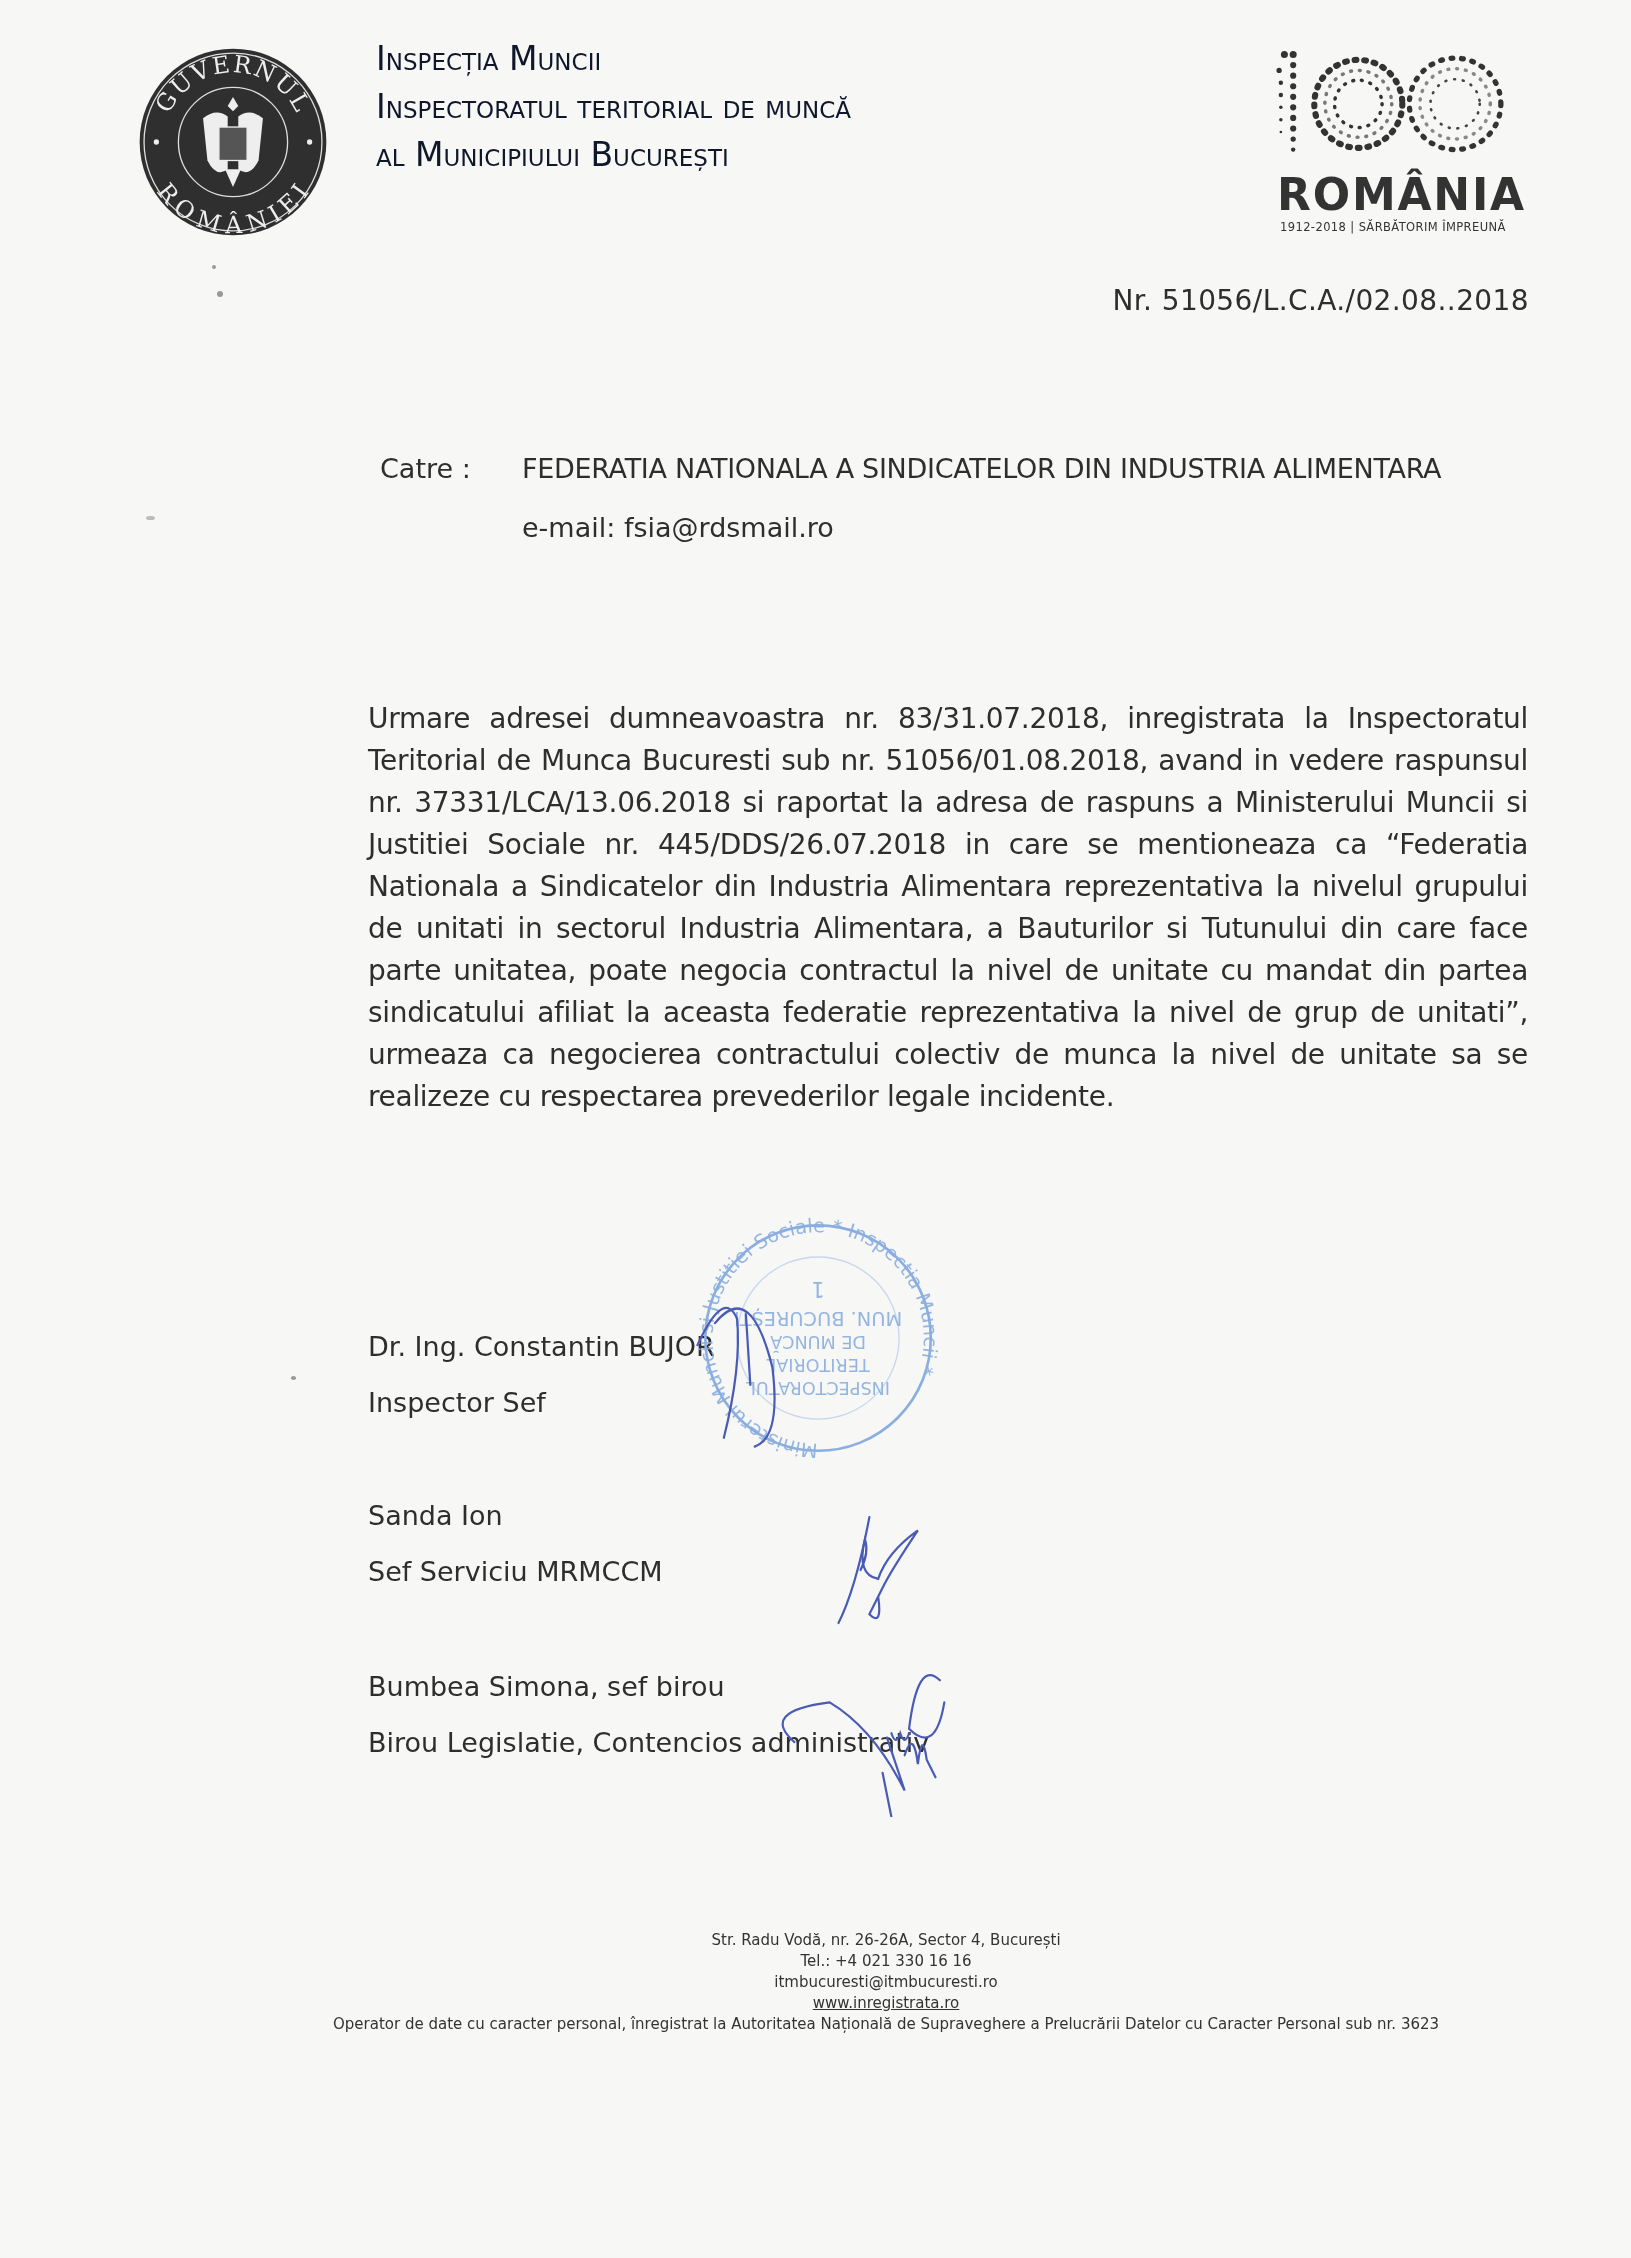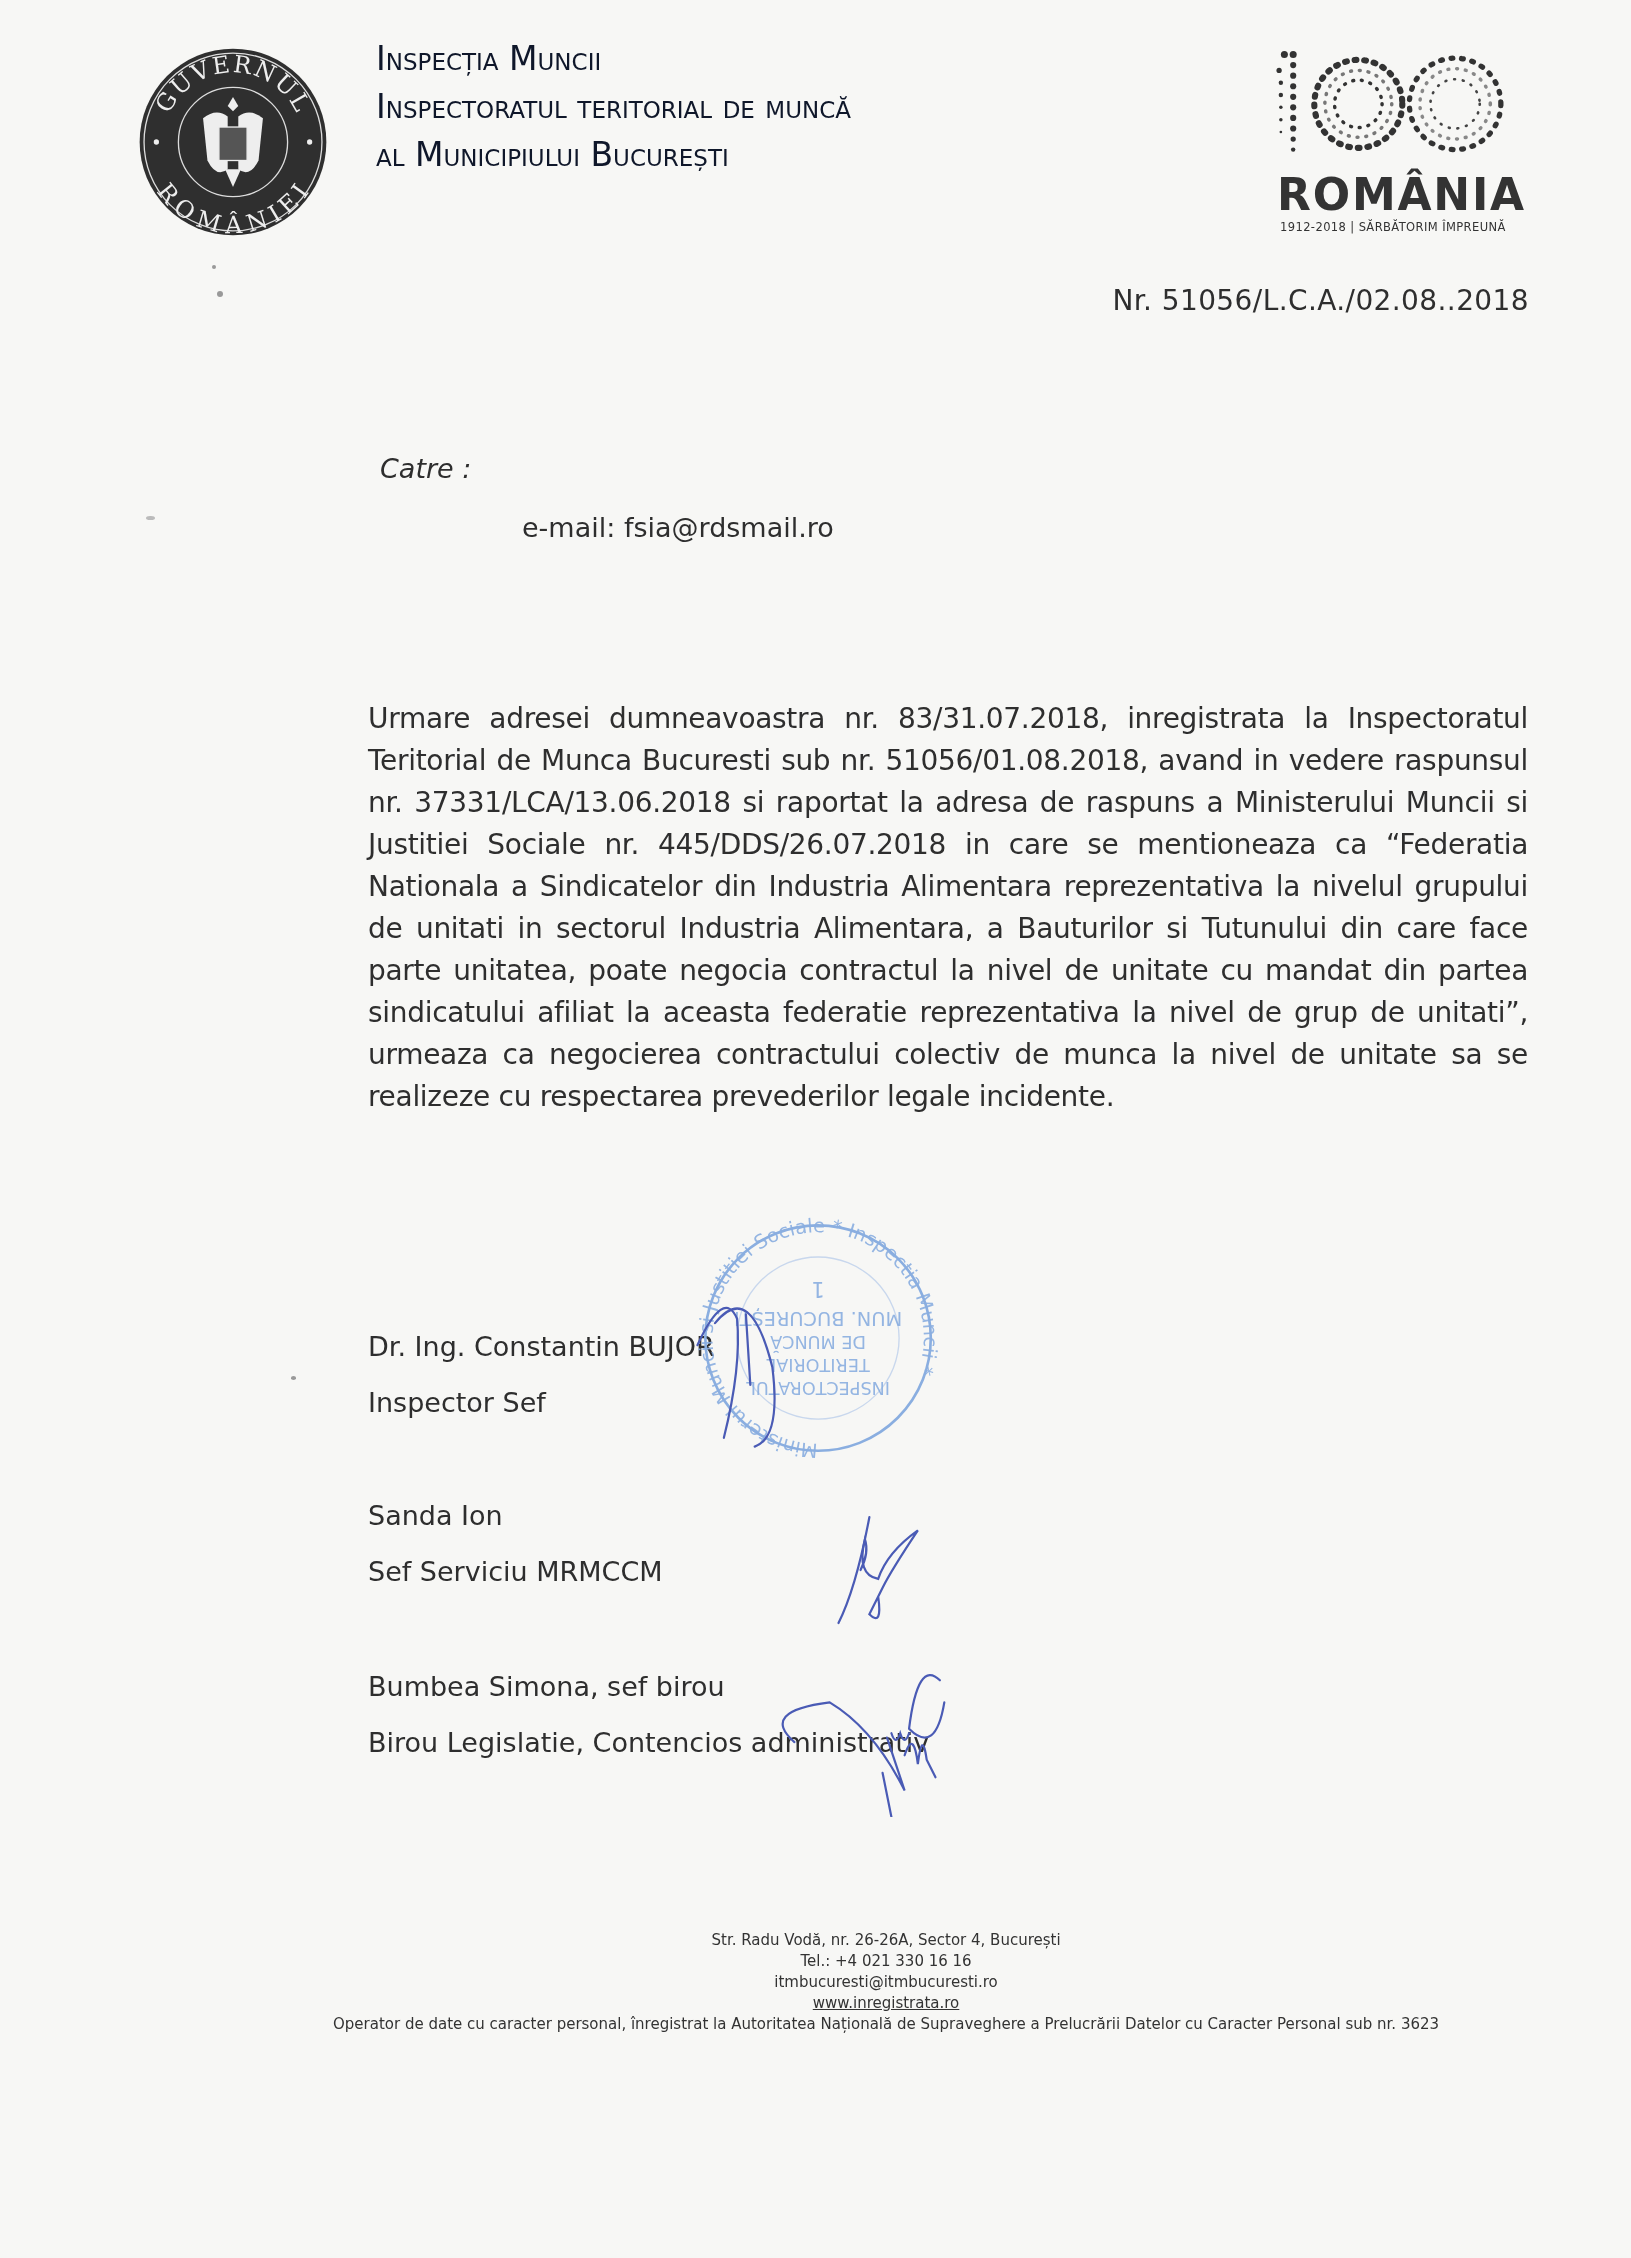--- a/index.html
+++ b/index.html
@@ -16,21 +16,21 @@
   .seal { left: 137px; top: 46px; width: 192px; height: 192px; }
   .org { left: 376px; top: 35px; font-family: "DejaVu Sans", sans-serif; color: #0f172a; }
   .org-line { font-size: 33px; line-height: 48px; letter-spacing: 0px; font-variant: small-caps; font-weight: normal; }
   .logo100 { left: 1270px; top: 44px; width: 247px; height: 132px; }
   .romania { left: 1277px; top: 169px; font-size: 44px; font-weight: bold; letter-spacing: 1.8px; color: #333; font-family: "DejaVu Sans", sans-serif; }
   .romania-sub { left: 1280px; top: 220px; font-size: 11.5px; color: #333; letter-spacing: 0.4px; }
 
   .regno { right: 102px; top: 284px; font-size: 28px; color: #2e2e2e; letter-spacing: 0.4px; }
 
   
-  .catre-label { left: 380px; top: 453px; font-size: 27px; font-style: italic; }
+  .catre-label { left: 380px; top: 453px; font-size: 27px; }
   .catre-name { left: 522px; top: 453px; font-size: 27px; letter-spacing: -0.3px; }
   .catre-email { left: 522px; top: 512px; font-size: 27px; }
 
   
   .body-text {
     left: 368px; top: 698px; width: 1160px;
     font-size: 28px; line-height: 42px; text-align: justify; letter-spacing: -0.3px;
   }
 
   
@@ -127,20 +127,21 @@
         <circle cx="210" cy="68" r="28"></circle>
       </g>
     </svg>
   </div>
   <div class="abs romania">ROMÂNIA</div>
   <div class="abs romania-sub">1912-2018 | SĂRBĂTORIM ÎMPREUNĂ</div>
 
   <div class="abs regno">Nr. 51056/L.C.A./02.08..2018</div>
 
   <div class="abs catre-label">Catre :</div>
+  <div class="abs catre-name">FEDERATIA NATIONALA A SINDICATELOR DIN INDUSTRIA ALIMENTARA</div>
   <div class="abs catre-email">e-mail: fsia@rdsmail.ro</div>
 
   <div class="abs body-text">Urmare adresei dumneavoastra nr. 83/31.07.2018, inregistrata la Inspectoratul Teritorial de Munca Bucuresti sub nr. 51056/01.08.2018, avand in vedere raspunsul nr. 37331/LCA/13.06.2018 si raportat la adresa de raspuns a Ministerului Muncii si Justitiei Sociale nr. 445/DDS/26.07.2018 in care se mentioneaza ca “Federatia Nationala a Sindicatelor din Industria Alimentara reprezentativa la nivelul grupului de unitati in sectorul Industria Alimentara, a Bauturilor si Tutunului din care face parte unitatea, poate negocia contractul la nivel de unitate cu mandat din partea sindicatului afiliat la aceasta federatie reprezentativa la nivel de grup de unitati”, urmeaza ca negocierea contractului colectiv de munca la nivel de unitate sa se realizeze cu respectarea prevederilor legale incidente.</div>
 
   <div class="abs sig sig1">
     <div>Dr. Ing. Constantin BUJOR</div>
     <div>Inspector Sef</div>
   </div>
   <div class="abs sig sig2">
     <div>Sanda Ion</div>

